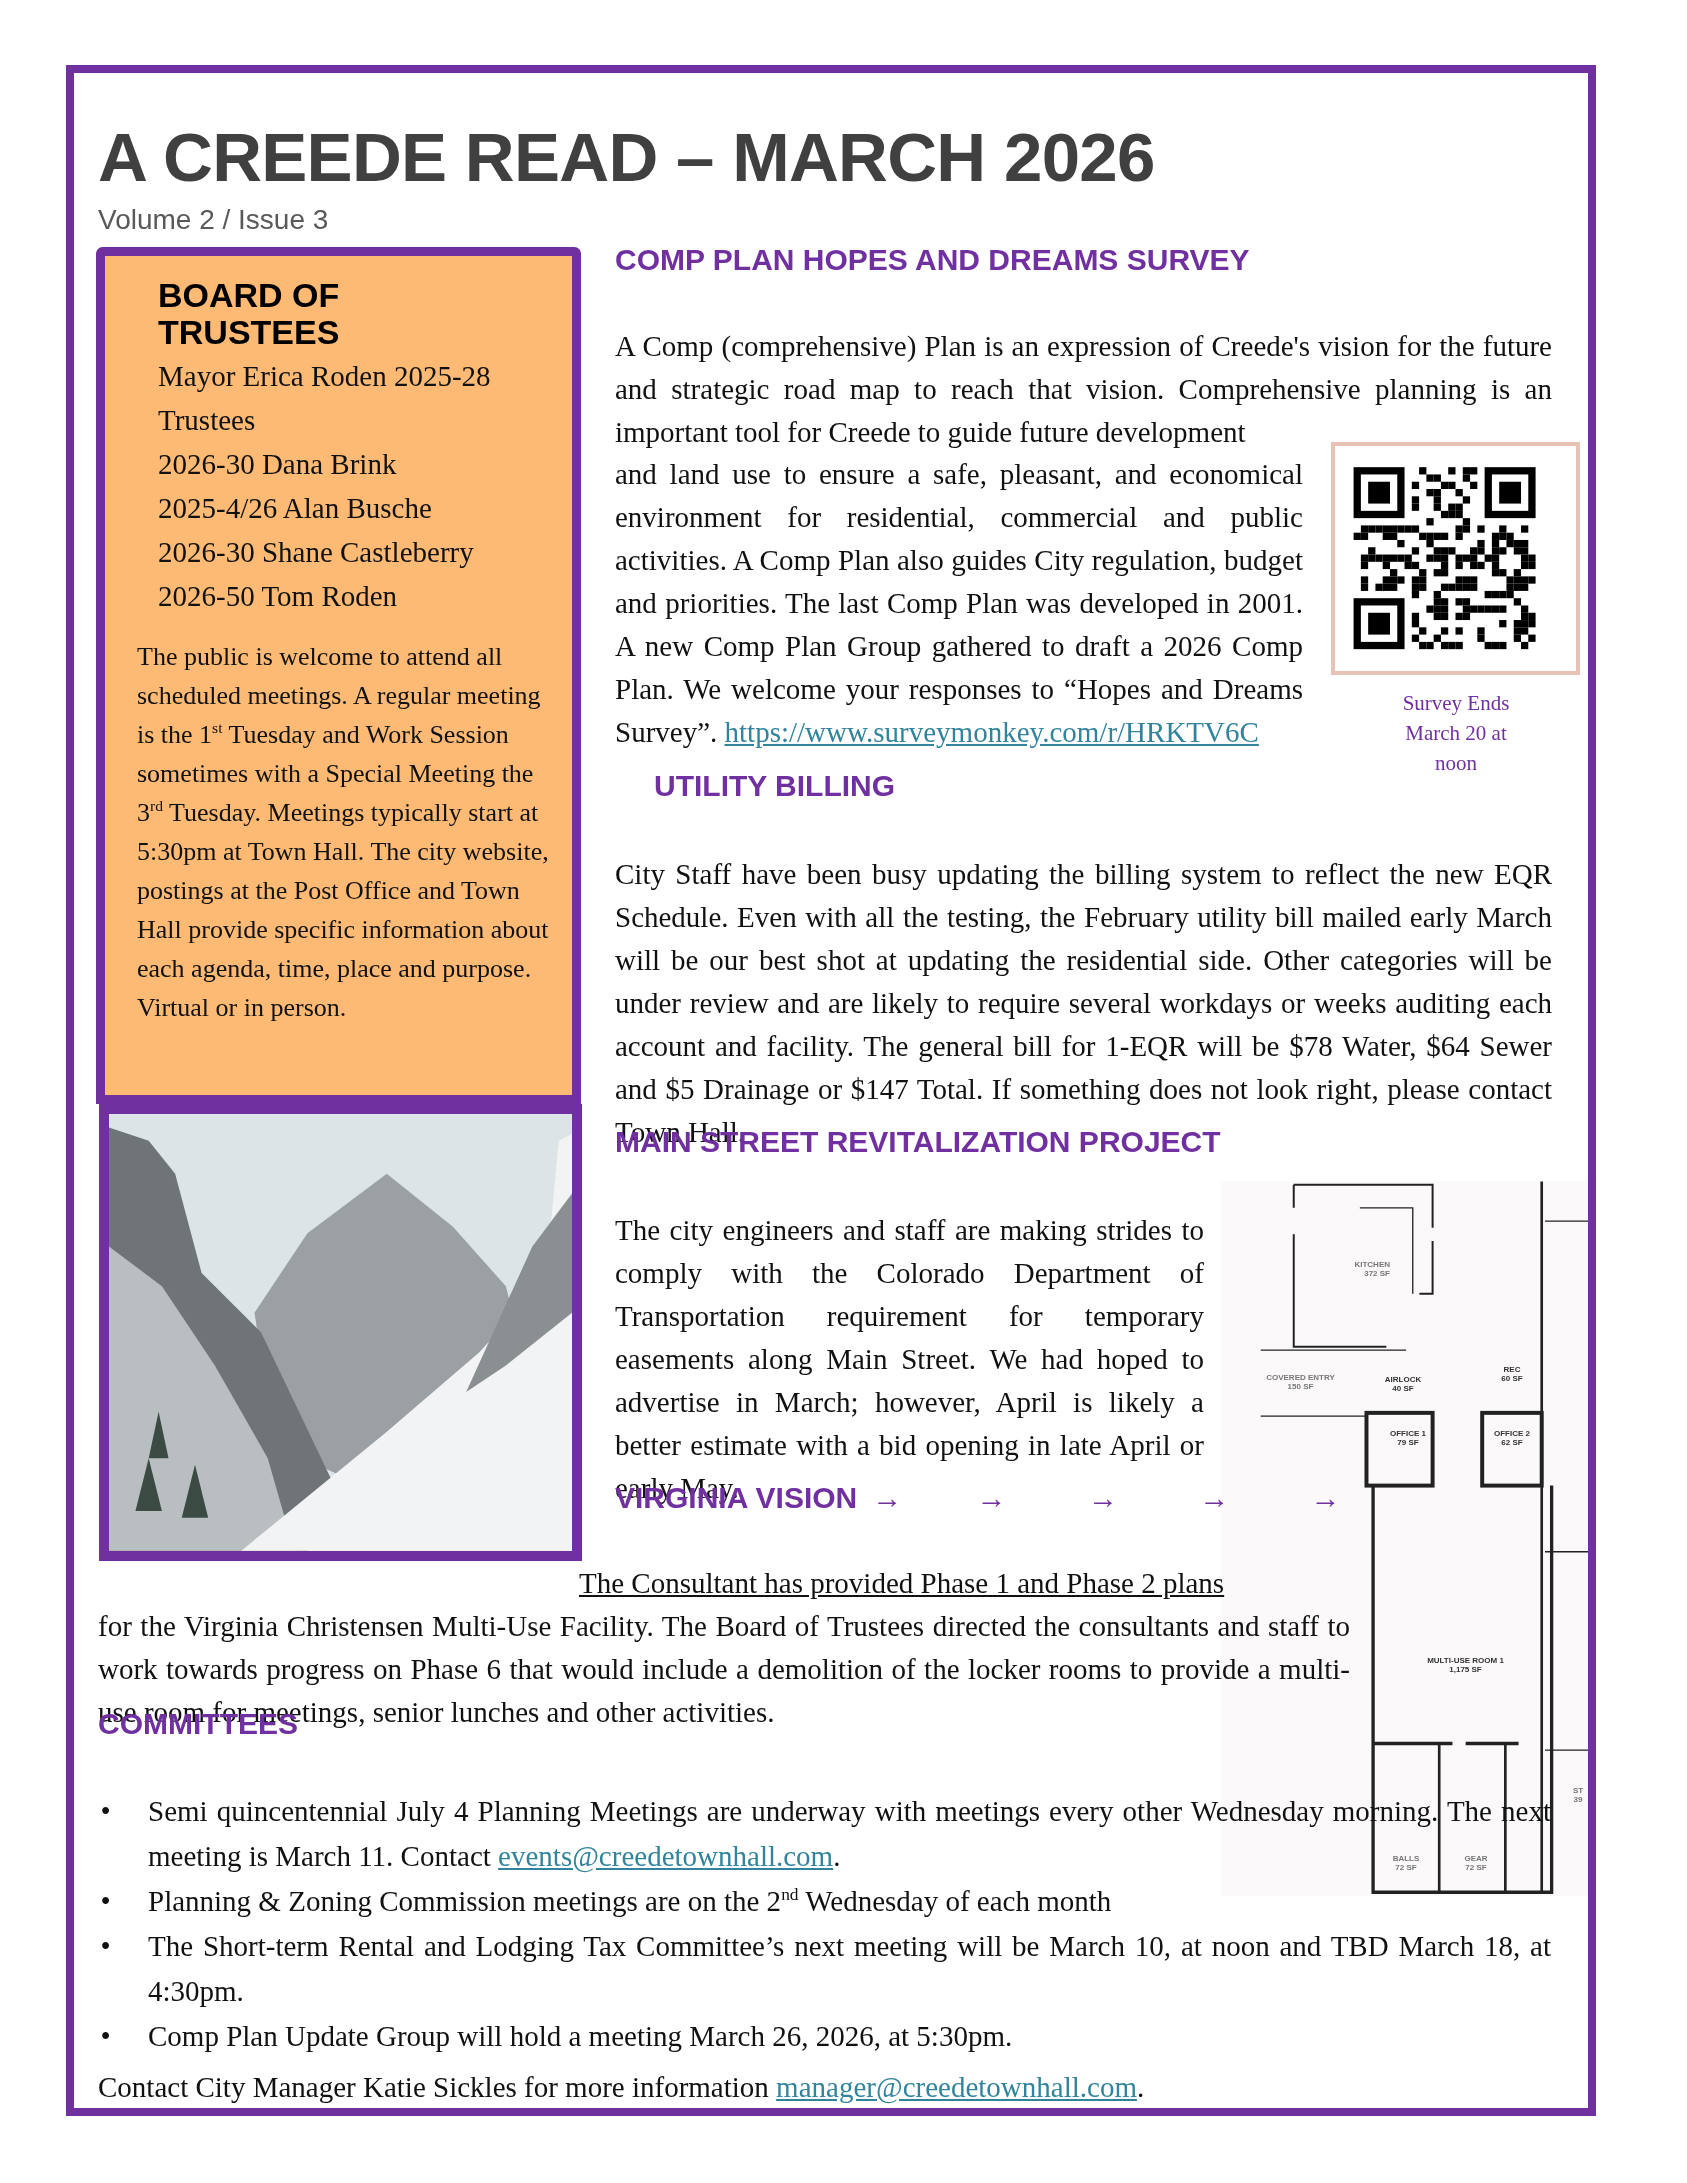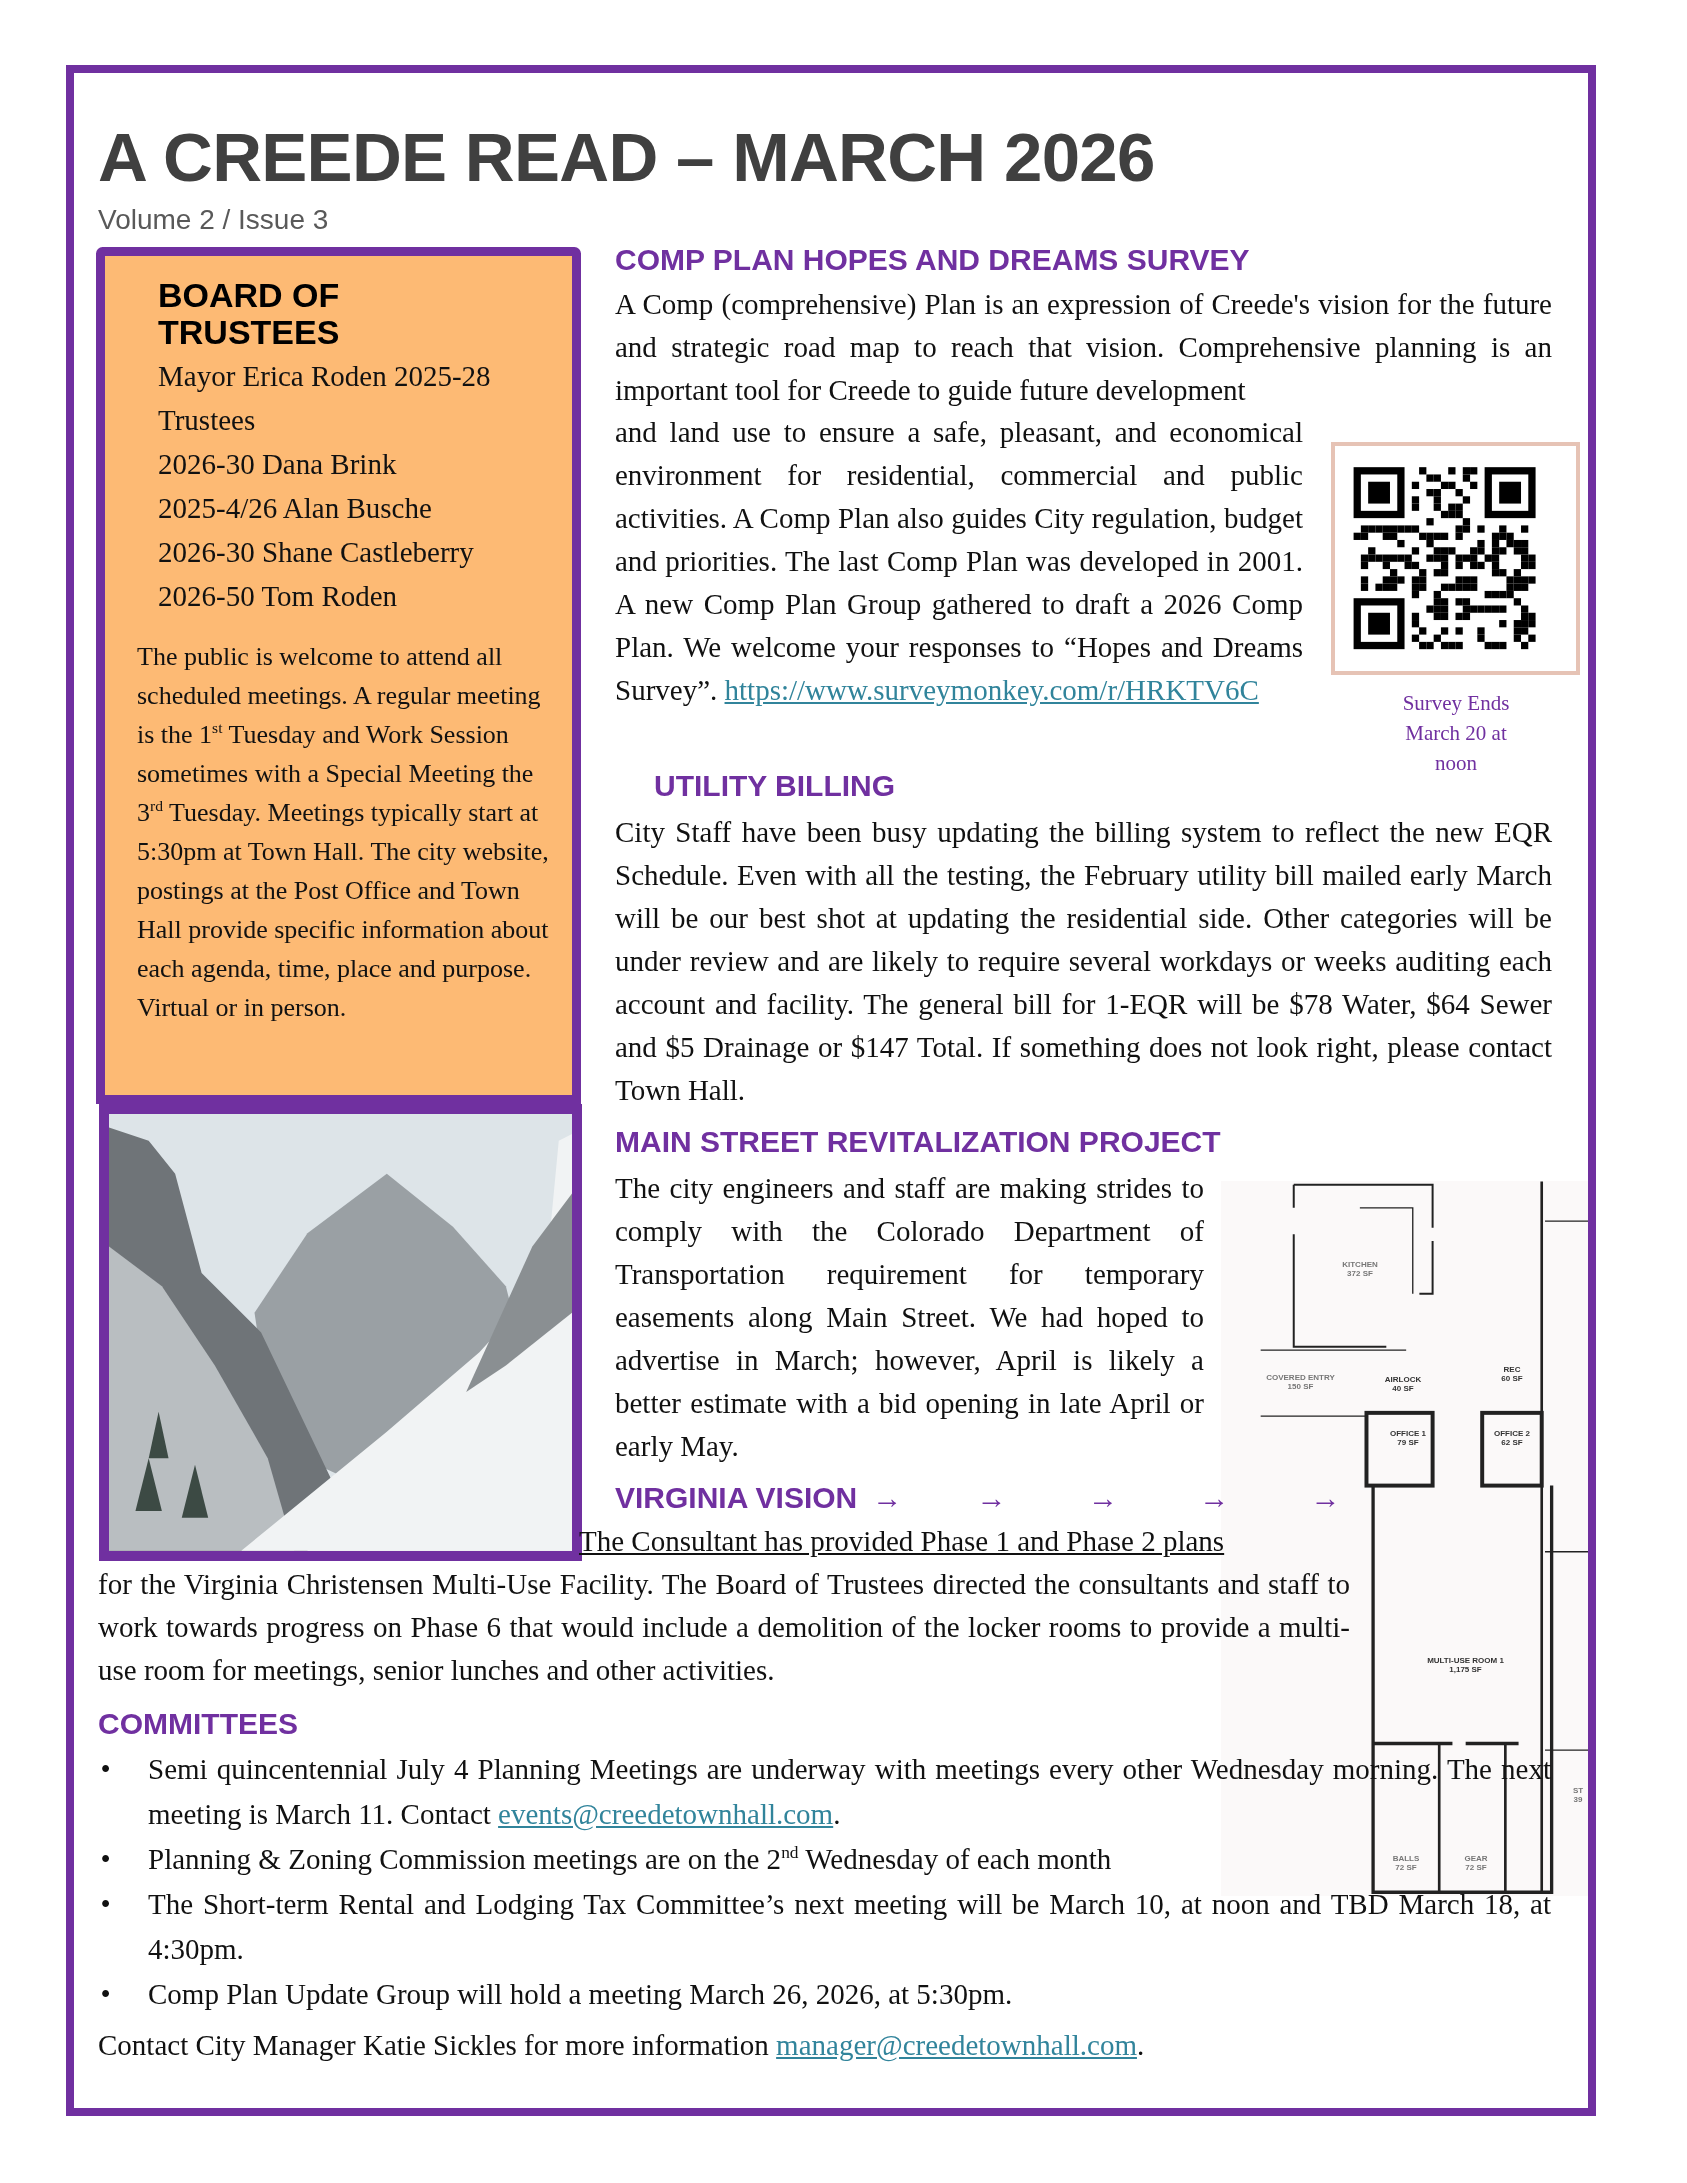--- a/index.html
+++ b/index.html
@@ -8,21 +8,21 @@
   .abs{position:absolute;}
   .title{left:98px;top:118px;font-family:"Liberation Sans",sans-serif;font-weight:bold;font-size:69px;color:#404040;letter-spacing:-0.7px;white-space:nowrap;}
   .volume{left:98px;top:204px;font-family:"Liberation Sans",sans-serif;font-size:28px;color:#595959;}
   .board{left:96px;top:247px;width:467px;height:839px;border:9.3px solid #7030a0;border-radius:6.6px 6.6px 0 0;background:#fdba74;}
   .board-h{position:absolute;left:53px;top:21px;font-family:"Liberation Sans",sans-serif;font-weight:bold;font-size:34px;line-height:37px;color:#000;}
   .board-list{position:absolute;left:53px;top:98px;font-size:29px;line-height:44px;}
   .board-p{position:absolute;left:32px;top:381px;width:423px;font-size:26px;line-height:39px;}
   sup{font-size:0.6em;line-height:0;}
   .photo{left:99px;top:1104px;width:463px;height:437px;border:10.6px solid #7030a0;background:linear-gradient(180deg,#dfe6ea 0%,#c9d1d5 30%,#8e9498 55%,#b8bcbf 70%,#eef0f1 100%);overflow:hidden;}
   .h2{font-family:"Liberation Sans",sans-serif;font-weight:bold;font-size:30px;color:#7030a0;white-space:nowrap;}
-  .body{font-size:29px;line-height:43px;text-align:justify;}
+  .body{font-size:29px;line-height:43px;text-align:justify;margin-top:42px;}
   .link{color:#31849b;text-decoration:underline;}
   .qrbox{left:1331px;top:442px;width:241px;height:225px;border:4px solid #e6c3b5;background:#fff;}
   .survey{left:1383px;top:688px;width:146px;text-align:center;font-size:21px;line-height:30px;color:#7030a0;}
   .plan{left:1221px;top:1181px;width:367px;height:715px;background:#fbf9f9;}
   .plan-label{position:absolute;font-family:"Liberation Sans",sans-serif;font-size:8px;line-height:9.3px;text-align:center;color:#333;font-weight:bold;}
   .plan-label.light{color:#777;}
   ul.comm{list-style:none;margin:0;padding:0;}
   ul.comm li{position:relative;padding-left:50px;}
   ul.comm li .bullet{position:absolute;left:2.6px;top:0;}
 </style>
@@ -281,21 +281,21 @@
     <path d="M60 255 H280" stroke-width="2"></path>
     <path d="M60 355 H220" stroke-width="2"></path>
     <rect x="220" y="350" width="100" height="110" stroke-width="6"></rect>
     <rect x="395" y="350" width="90" height="110" stroke-width="6"></rect>
     <path d="M230 460 V1075 H500 V460" stroke-width="5"></path>
     <path d="M485 0 V1075" stroke-width="4"></path>
     <path d="M230 850 H350 M370 850 H450" stroke-width="5"></path>
     <path d="M330 850 V1075 M430 850 V1075" stroke-width="4"></path>
     <path d="M490 60 H555 M490 560 H555 M490 860 H555" stroke-width="2"></path>
   </svg>
-  <div class="plan-label light" style="left:109px;top:79px;width:60px;">
+  <div class="plan-label light" style="left:109px;top:79px;width:60px;text-align:right;">
       <div>KITCHEN</div>
       <div>372 SF</div>
     </div>
   <div class="plan-label light" style="left:40px;top:192px;width:79px;">
       <div>COVERED ENTRY</div>
       <div>150 SF</div>
     </div>
   <div class="plan-label" style="left:159px;top:194px;width:46px;">
       <div>AIRLOCK</div>
       <div>40 SF</div>

